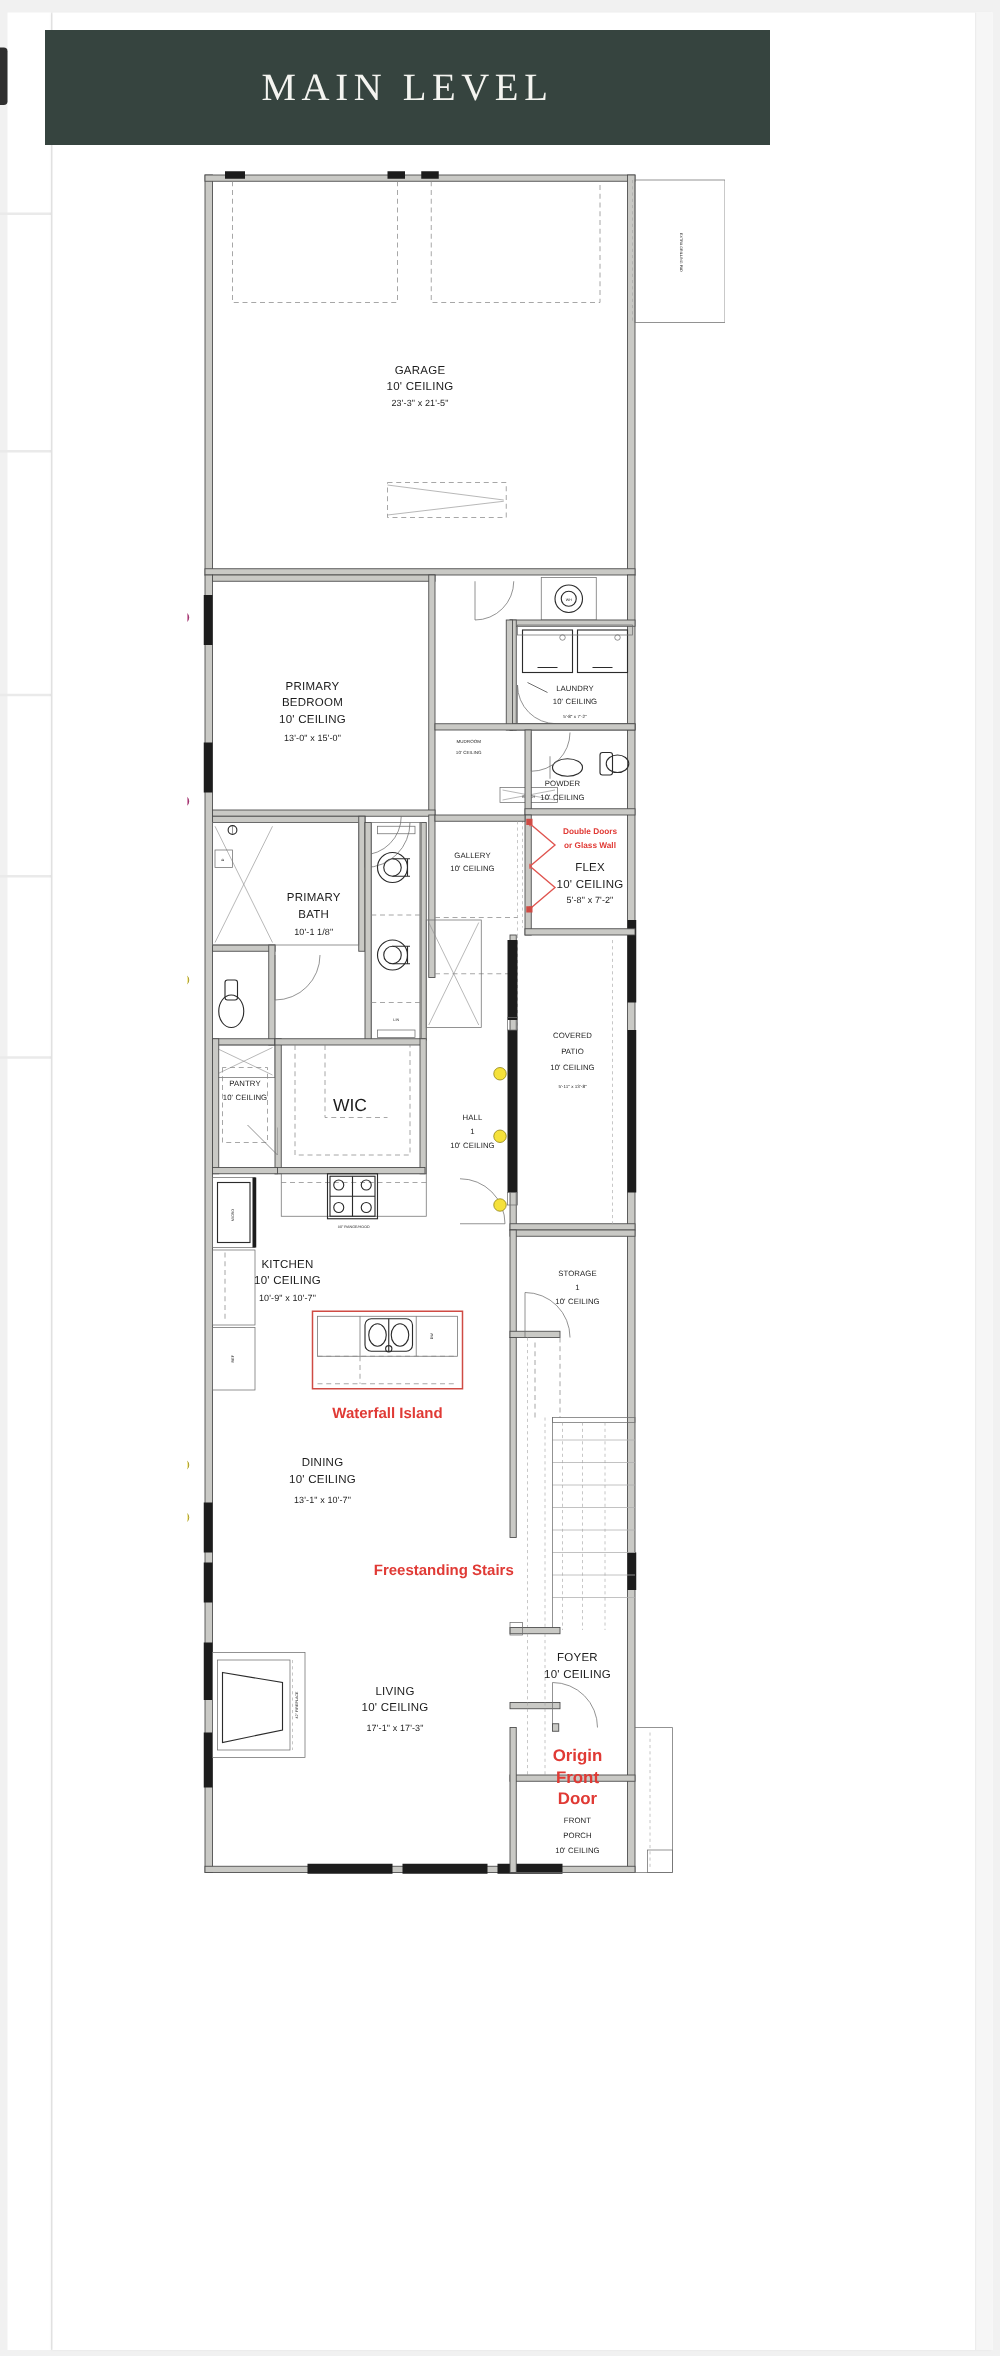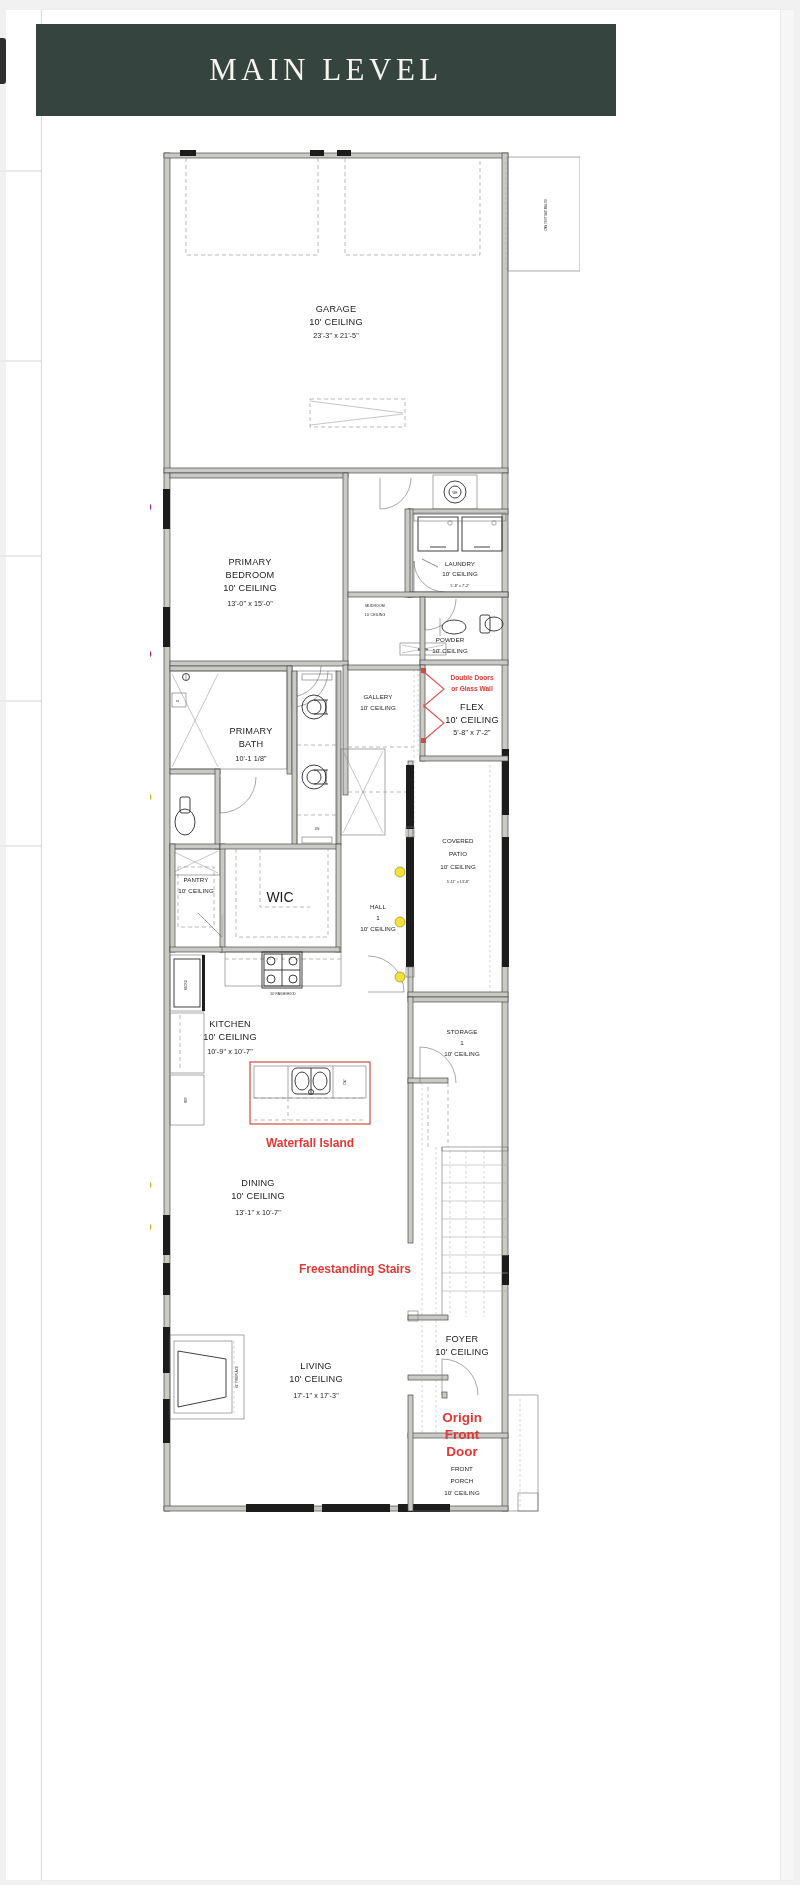--- a/index.html
+++ b/index.html
@@ -54,21 +54,21 @@
     color: #f4f4f0;
     font-family: "Liberation Serif", serif;
     font-size: 31px;
     letter-spacing: 4.5px;
     font-weight: 400;
   }
 
   
   #plan {
     position: absolute;
-    left: 150px; top: 137px;
+    left: 150px; top: 124px;
     width: 430px; height: 1400px;
   }
   #plan svg { display: block; }
 
   .rm { font-family: "Liberation Sans", sans-serif; fill: #1c1c1c; }
   .rm-name   { font-size: 9.2px; letter-spacing: 0.2px; }
   .rm-ceil   { font-size: 9.2px; letter-spacing: 0.2px; }
   .rm-dim    { font-size: 7.2px; letter-spacing: 0.1px; }
   .rm-small  { font-size: 6.2px; letter-spacing: 0.1px; }
   .rm-tiny   { font-size: 3.6px; letter-spacing: 0.05px; }

